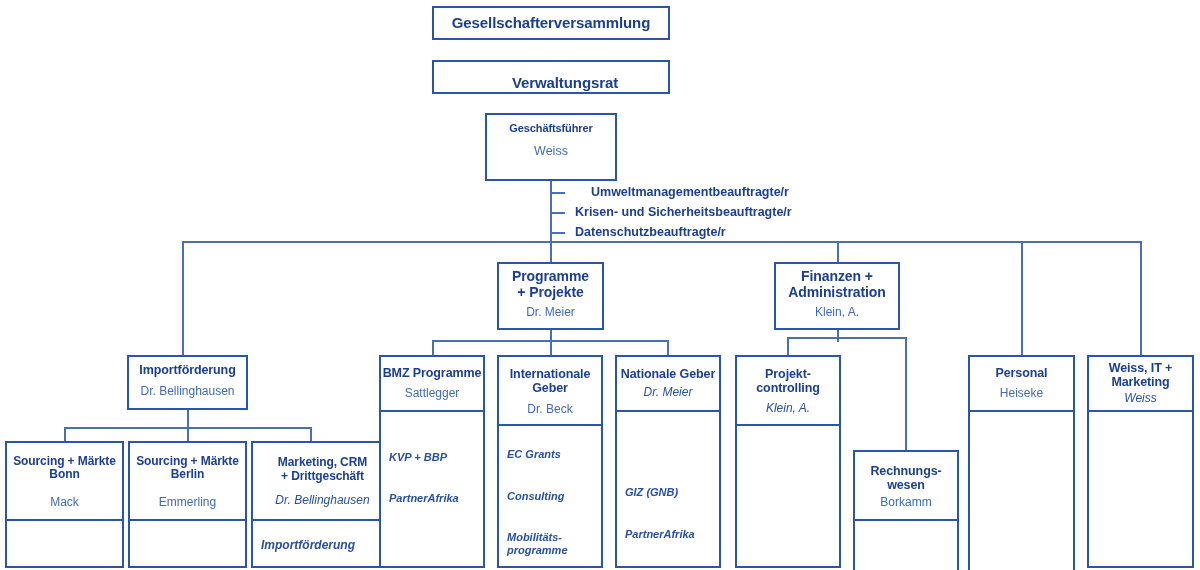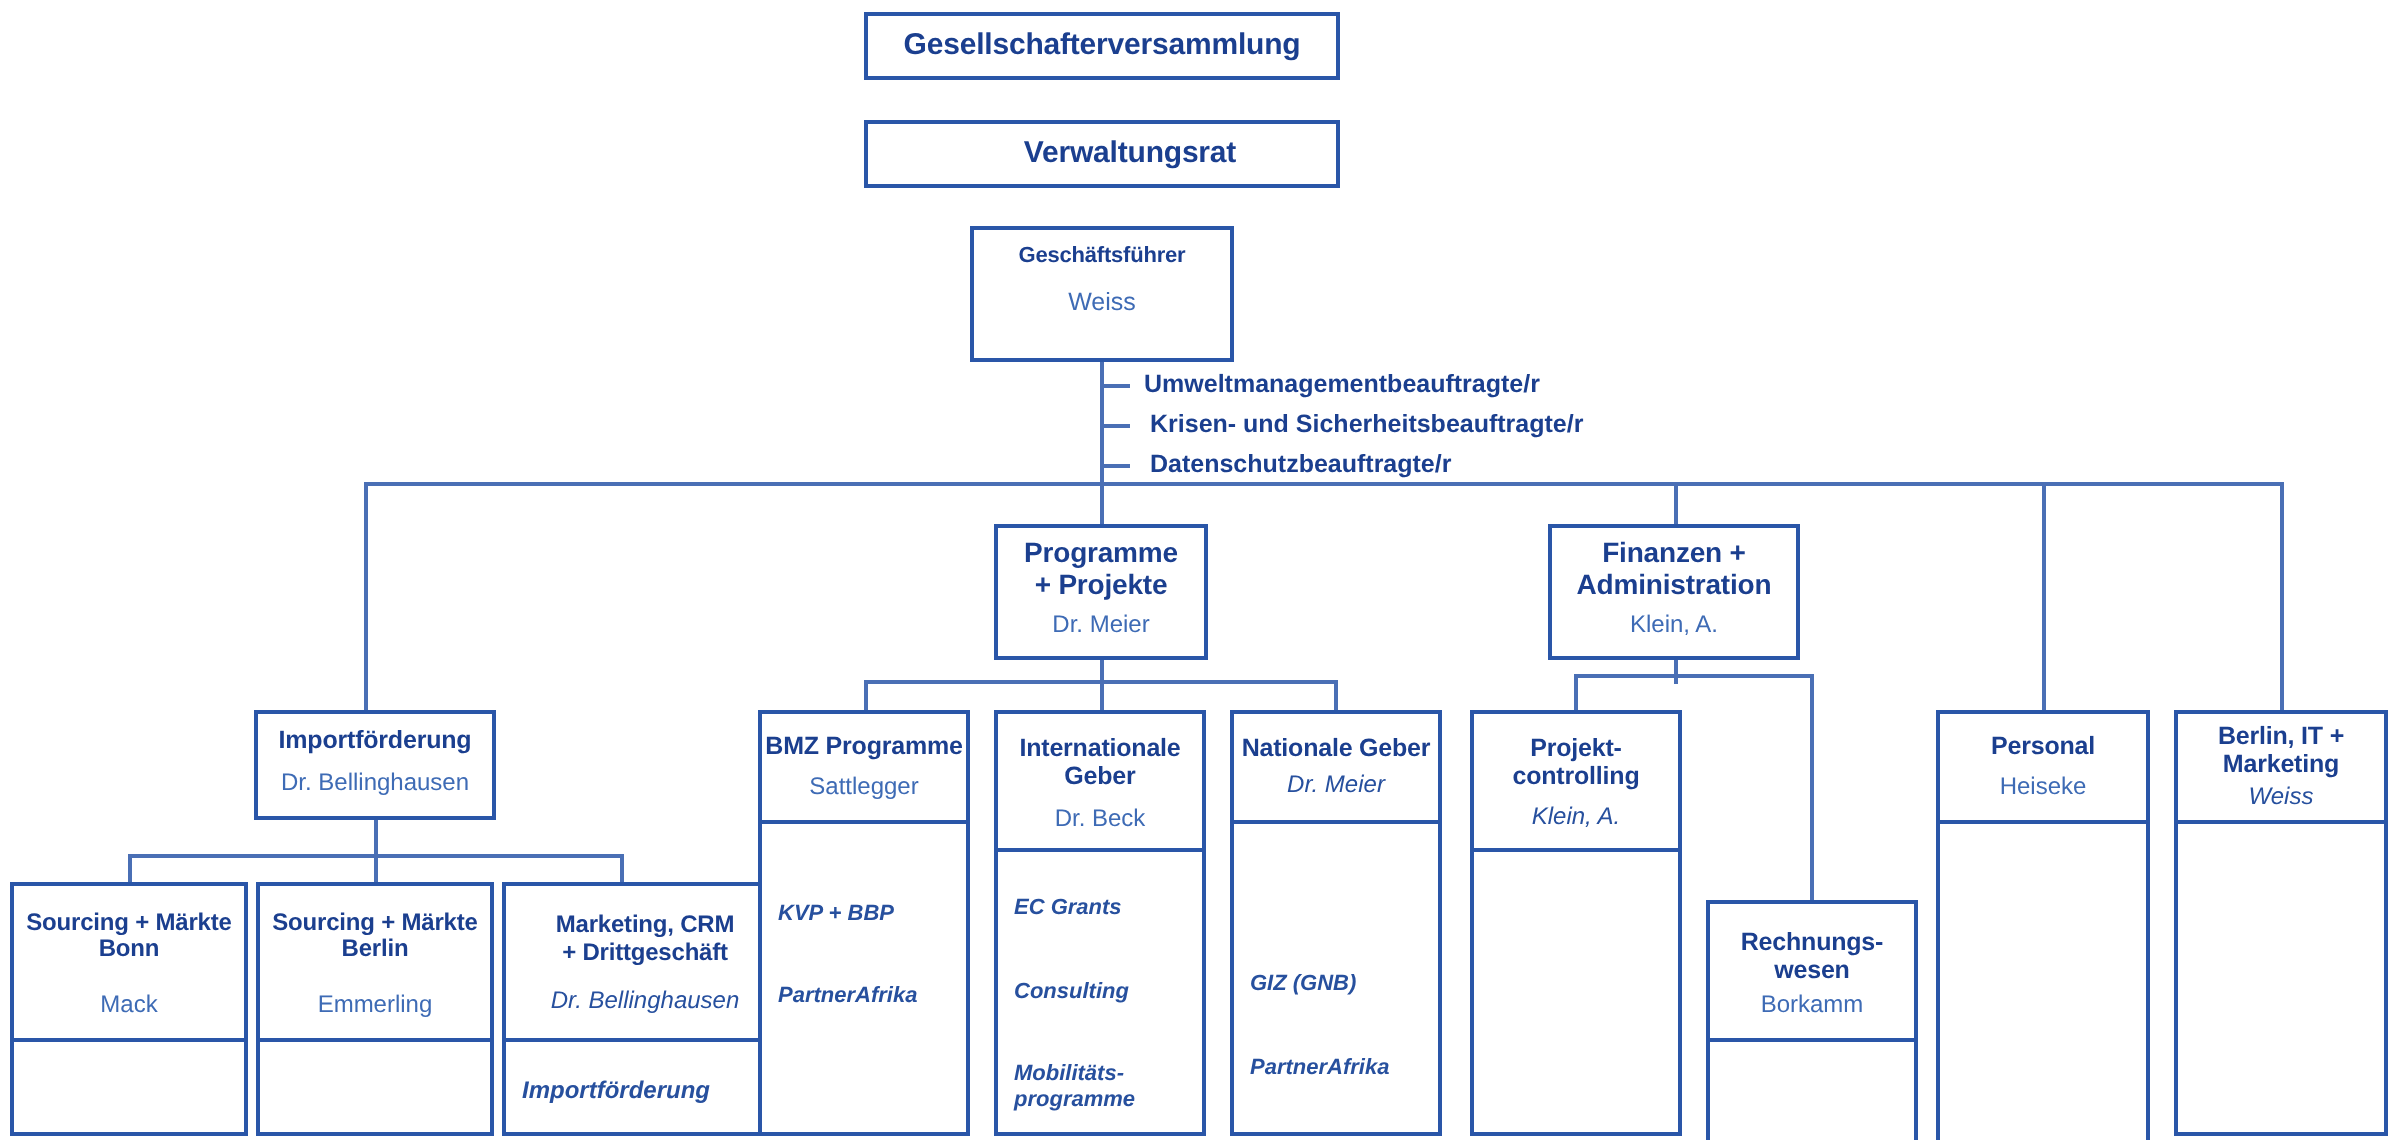--- a/index.html
+++ b/index.html
@@ -90,33 +90,33 @@
 </style>
 </head>
 <body>
 
 <div id="chart">
 
   <div class="box" style="left:432px;top:6px;width:238px;height:34px;justify-content:center;">
     <div class="title" style="font-size:15px;">Gesellschafterversammlung</div>
   </div>
 
-  <div class="box" style="left:432px;top:60px;width:238px;height:34px;justify-content:center;padding-left:28px;">
+  <div class="box" style="left:432px;top:60px;width:238px;height:34px;justify-content:flex-end;padding-left:28px;">
     <div class="title" style="font-size:15px;">Verwaltungsrat</div>
   </div>
 
   <div class="box" style="left:485px;top:113px;width:132px;height:68px;">
     <div class="title" style="font-size:11px;margin-top:7px;">Geschäftsführer</div>
     <div class="person" style="font-size:12.5px;margin-top:10px;">Weiss</div>
   </div>
 
   <div class="ln lnv" style="left:550px;top:181px;height:61px;"></div>
 
   <div class="staff-dash" style="left:551px;top:192px;"></div>
-  <div class="staff-item" style="left:572px;top:185px;">Umweltmanagementbeauftragte/r</div>
+  <div class="staff-item" style="left:591px;top:185px;">Umweltmanagementbeauftragte/r</div>
 
   <div class="staff-dash" style="left:551px;top:212px;"></div>
   <div class="staff-item" style="left:575px;top:205px;">Krisen- und Sicherheitsbeauftragte/r</div>
 
   <div class="staff-dash" style="left:551px;top:232px;"></div>
   <div class="staff-item" style="left:575px;top:225px;">Datenschutzbeauftragte/r</div>
 
   <div class="ln lnh" style="left:182px;top:241px;width:959px;"></div>
 
   <div class="ln lnv" style="left:182px;top:241px;height:114px;"></div>
@@ -150,21 +150,21 @@
     <div class="hdr" style="height:55px;">
       <div class="title" style="font-size:12.5px;">Personal</div>
       <div class="person" style="font-size:12px;margin-top:7px;">Heiseke</div>
     </div>
     <div class="body"></div>
   </div>
 
   <div class="box" style="left:1087px;top:355px;width:107px;height:213px;padding:0;">
     <div class="hdr" style="height:55px;">
       <div class="title" style="font-size:12.5px;">
-        <span>Berlin, IT +</span><br>
+        <span>Weiss, IT +</span><br>
         <span>Marketing</span>
       </div>
       <div class="person ital" style="font-size:12px;margin-top:3px;">Weiss</div>
     </div>
     <div class="body"></div>
   </div>
 
   <div class="ln lnv" style="left:550px;top:330px;height:25px;"></div>
   <div class="ln lnh" style="left:432px;top:340px;width:237px;"></div>
   <div class="ln lnv" style="left:432px;top:340px;height:15px;"></div>

